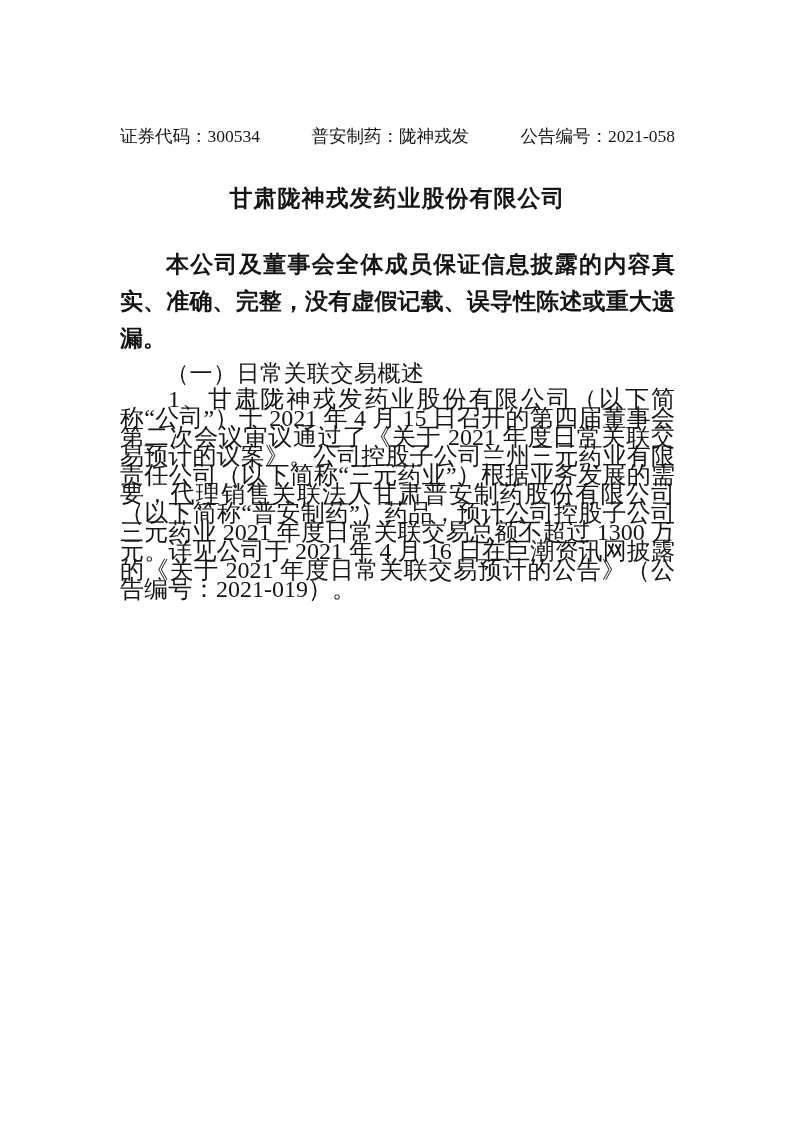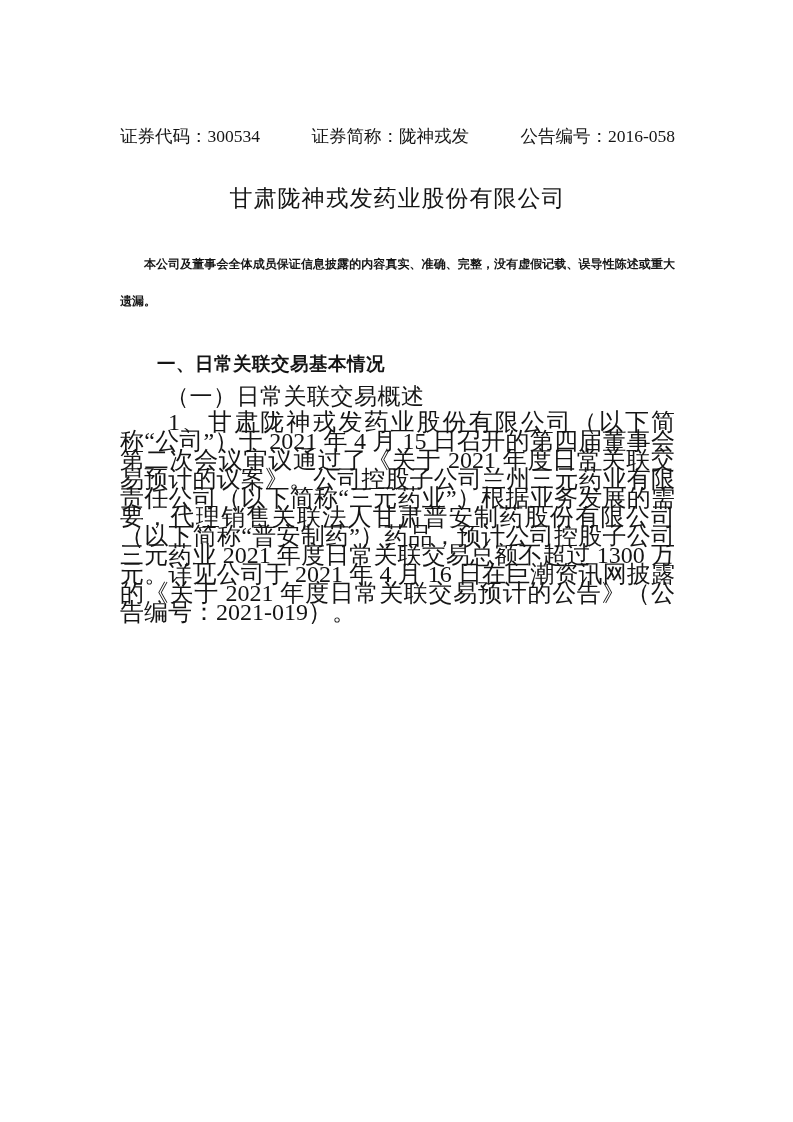--- a/index.html
+++ b/index.html
@@ -25,29 +25,29 @@
     align-items: baseline;
     font-size: 17.5px;
     line-height: 22px;
     white-space: nowrap;
   }
   .doc-title {
     margin: 31px 0 0 0;
     text-align: center;
     font-size: 23px;
     line-height: 40px;
-    font-weight: normal;
+    font-weight: bold;
     font-family: "Liberation Sans", "DejaVu Sans", sans-serif;
     letter-spacing: 1px;
   }
   .title-line { display: block; }
   .disclaimer {
     margin: 28px 0 0 0;
     font-weight: bold;
-    font-size: 12px;
+    font-size: 23px;
     line-height: 37px;
     text-indent: 2em;
     text-align: justify;
   }
   .section-heading {
     margin: 27px 0 0 0;
     font-size: 18.5px;
     line-height: 33px;
     font-weight: bold;
     text-indent: 2em;
@@ -71,31 +71,30 @@
     text-align: justify;
   }
 </style>
 </head>
 <body>
 
 <div class="page">
 
   <div class="doc-header">
     <span>证券代码：300534</span>
-    <span>证券简称：陇神戎发</span>
-    <span>公告编号：2016-058</span>
+    <span>普安制药：陇神戎发</span>
+    <span>公告编号：2021-058</span>
   </div>
 
   <h1 class="doc-title">
     <span class="title-line">甘肃陇神戎发药业股份有限公司</span>
   </h1>
 
   <p class="disclaimer">本公司及董事会全体成员保证信息披露的内容真实、准确、完整，没有虚假记载、误导性陈述或重大遗漏。</p>
 
-  <h2 class="section-heading">一、日常关联交易基本情况</h2>
 
   <h3 class="sub-heading">（一）日常关联交易概述</h3>
 
   <p class="body-para">1、甘肃陇神戎发药业股份有限公司（以下简称“公司”）于 2021 年 4 月 15 日召开的第四届董事会第二次会议审议通过了《关于 2021 年度日常关联交易预计的议案》。公司控股子公司兰州三元药业有限责任公司（以下简称“三元药业”）根据业务发展的需要，代理销售关联法人甘肃普安制药股份有限公司（以下简称“普安制药”）药品，预计公司控股子公司三元药业 2021 年度日常关联交易总额不超过 1300 万元。详见公司于 2021 年 4 月 16 日在巨潮资讯网披露的《关于 2021 年度日常关联交易预计的公告》（公告编号：2021-019）。</p>
 
 
 
 
 </div>
 

